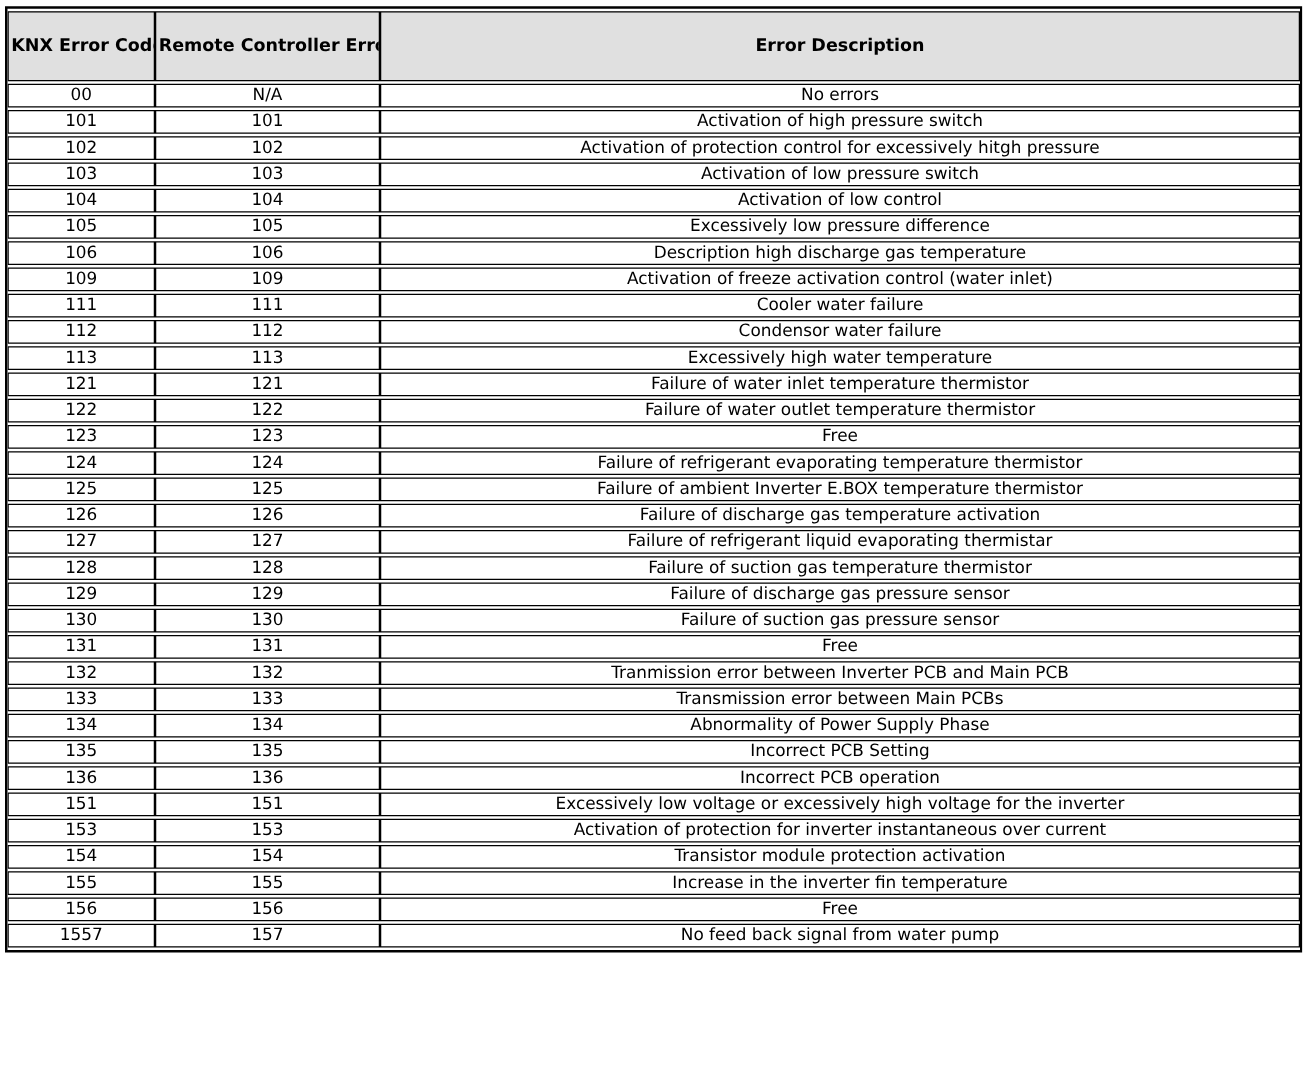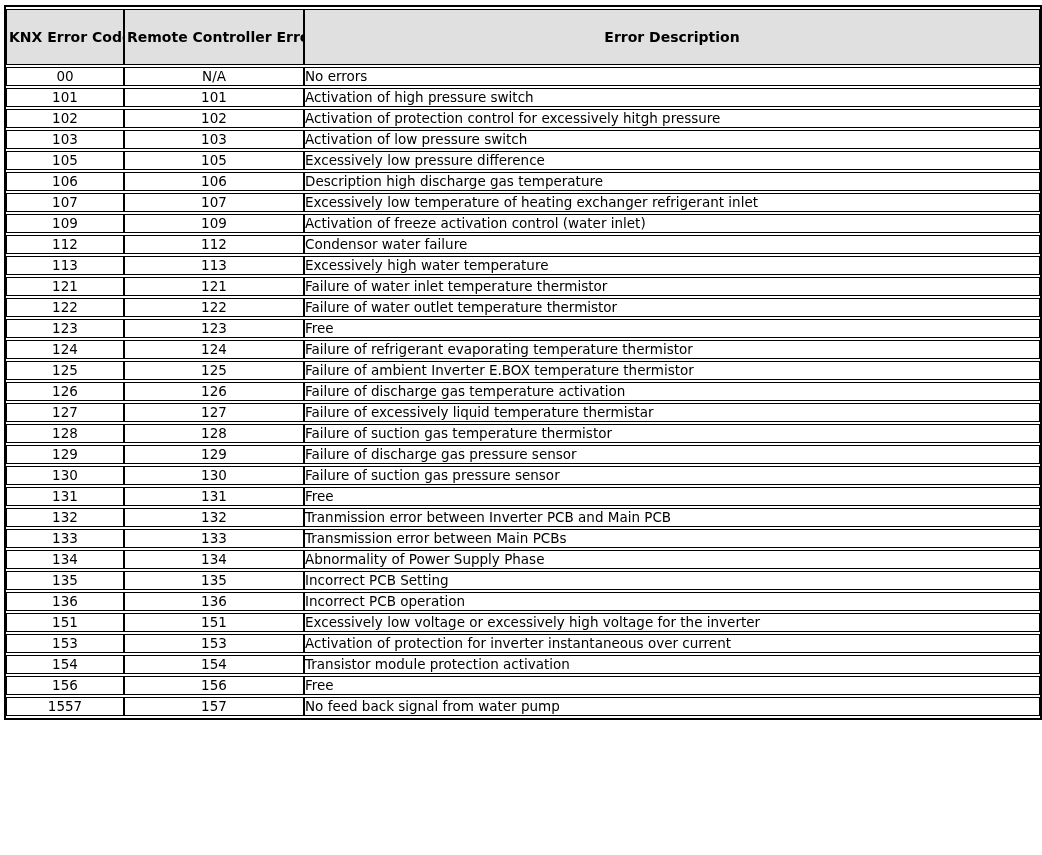--- a/index.html
+++ b/index.html
@@ -46,21 +46,21 @@
     font-size: 13.5px;
     height: 19px;
     line-height: 17px;
     padding: 0;
     vertical-align: middle;
   }
   col.col-knx    { width: 118px; }
   col.col-remote { width: 180px; }
   col.col-desc   { width: 736px; }
   td.cell-knx, td.cell-remote { text-align: center; }
-  td.cell-desc { text-align: left; padding-left: 5px; }
+  td.cell-desc { text-align: center; padding-left: 5px; }
 </style>
 </head>
 <body>
 
 <div class="page">
   <table class="error-table">
     <colgroup>
       <col class="col-knx">
       <col class="col-remote">
       <col class="col-desc">
@@ -90,47 +90,52 @@
     <td class="cell-remote">102</td>
     <td class="cell-desc">Activation of protection control for excessively hitgh pressure</td>
   </tr>
 
   <tr>
     <td class="cell-knx">103</td>
     <td class="cell-remote">103</td>
     <td class="cell-desc">Activation of low pressure switch</td>
   </tr>
 
+  <tr>
+    <td class="cell-knx">104</td>
+    <td class="cell-remote">104</td>
+    <td class="cell-desc">Activation of low control</td>
+  </tr>
 
   <tr>
     <td class="cell-knx">105</td>
     <td class="cell-remote">105</td>
     <td class="cell-desc">Excessively low pressure difference</td>
   </tr>
 
   <tr>
     <td class="cell-knx">106</td>
     <td class="cell-remote">106</td>
     <td class="cell-desc">Description high discharge gas temperature</td>
   </tr>
 
-  <tr>
-    <td class="cell-knx">107</td>
-    <td class="cell-remote">107</td>
-    <td class="cell-desc">Excessively low temperature of heating exchanger refrigerant inlet</td>
-  </tr>
 
 
   <tr>
     <td class="cell-knx">109</td>
     <td class="cell-remote">109</td>
     <td class="cell-desc">Activation of freeze activation control (water inlet)</td>
   </tr>
 
 
+  <tr>
+    <td class="cell-knx">111</td>
+    <td class="cell-remote">111</td>
+    <td class="cell-desc">Cooler water failure</td>
+  </tr>
 
   <tr>
     <td class="cell-knx">112</td>
     <td class="cell-remote">112</td>
     <td class="cell-desc">Condensor water failure</td>
   </tr>
 
   <tr>
     <td class="cell-knx">113</td>
     <td class="cell-remote">113</td>
@@ -169,21 +174,21 @@
 
   <tr>
     <td class="cell-knx">126</td>
     <td class="cell-remote">126</td>
     <td class="cell-desc">Failure of discharge gas temperature activation</td>
   </tr>
 
   <tr>
     <td class="cell-knx">127</td>
     <td class="cell-remote">127</td>
-    <td class="cell-desc">Failure of excessively liquid temperature thermistar</td>
+    <td class="cell-desc">Failure of refrigerant liquid evaporating thermistar</td>
   </tr>
 
   <tr>
     <td class="cell-knx">128</td>
     <td class="cell-remote">128</td>
     <td class="cell-desc">Failure of suction gas temperature thermistor</td>
   </tr>
 
   <tr>
     <td class="cell-knx">129</td>
@@ -245,20 +250,25 @@
     <td class="cell-remote">153</td>
     <td class="cell-desc">Activation of protection for inverter instantaneous over current</td>
   </tr>
 
   <tr>
     <td class="cell-knx">154</td>
     <td class="cell-remote">154</td>
     <td class="cell-desc">Transistor module protection activation</td>
   </tr>
 
+  <tr>
+    <td class="cell-knx">155</td>
+    <td class="cell-remote">155</td>
+    <td class="cell-desc">Increase in the inverter fin temperature</td>
+  </tr>
 
   <tr>
     <td class="cell-knx">156</td>
     <td class="cell-remote">156</td>
     <td class="cell-desc">Free</td>
   </tr>
 
   <tr>
     <td class="cell-knx">1557</td>
     <td class="cell-remote">157</td>

